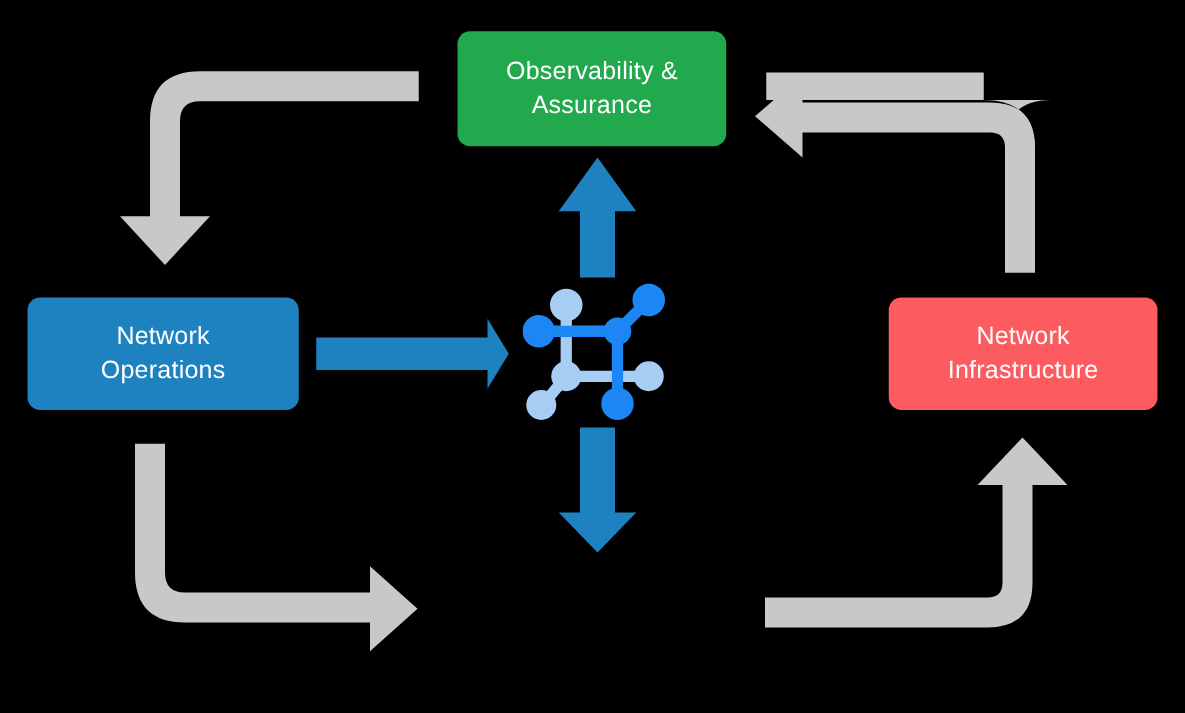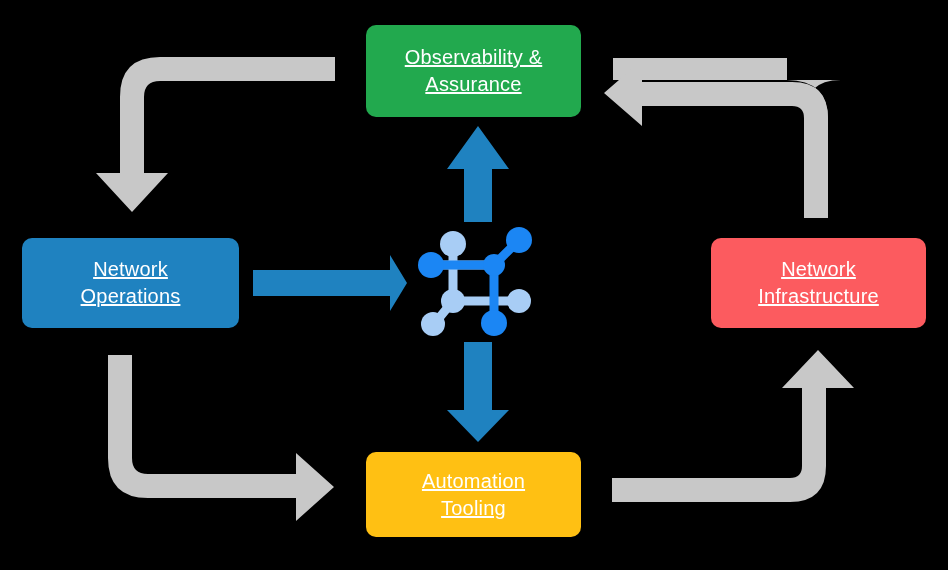--- a/index.html
+++ b/index.html
@@ -30,21 +30,20 @@
     font-size: 20px;
     line-height: 1.35;
     font-weight: 400;
     letter-spacing: 0.2px;
     box-sizing: border-box;
     padding: 6px 10px;
   }
   .node-box span {
     display: block;
     white-space: pre-line;
-    text-decoration: underline;
   }
   #box-observability {
     left: 366px; top: 25px; width: 215px; height: 92px;
   }
   #box-network-operations {
     left: 22px; top: 238px; width: 217px; height: 90px;
   }
   #box-network-infrastructure {
     left: 711px; top: 238px; width: 215px; height: 90px;
   }
@@ -132,18 +131,14 @@
   <div class="node-box" id="box-network-operations" style="background: rgb(31, 130, 192);">
     <span>Network
 Operations</span>
   </div>
 
   <div class="node-box" id="box-network-infrastructure" style="background: rgb(252, 91, 95);">
     <span>Network
 Infrastructure</span>
   </div>
 
-  <div class="node-box" id="box-automation-tooling" style="background: rgb(255, 192, 19);">
-    <span>Automation
-Tooling</span>
-  </div>
 
 </div>
 
 </body></html>

